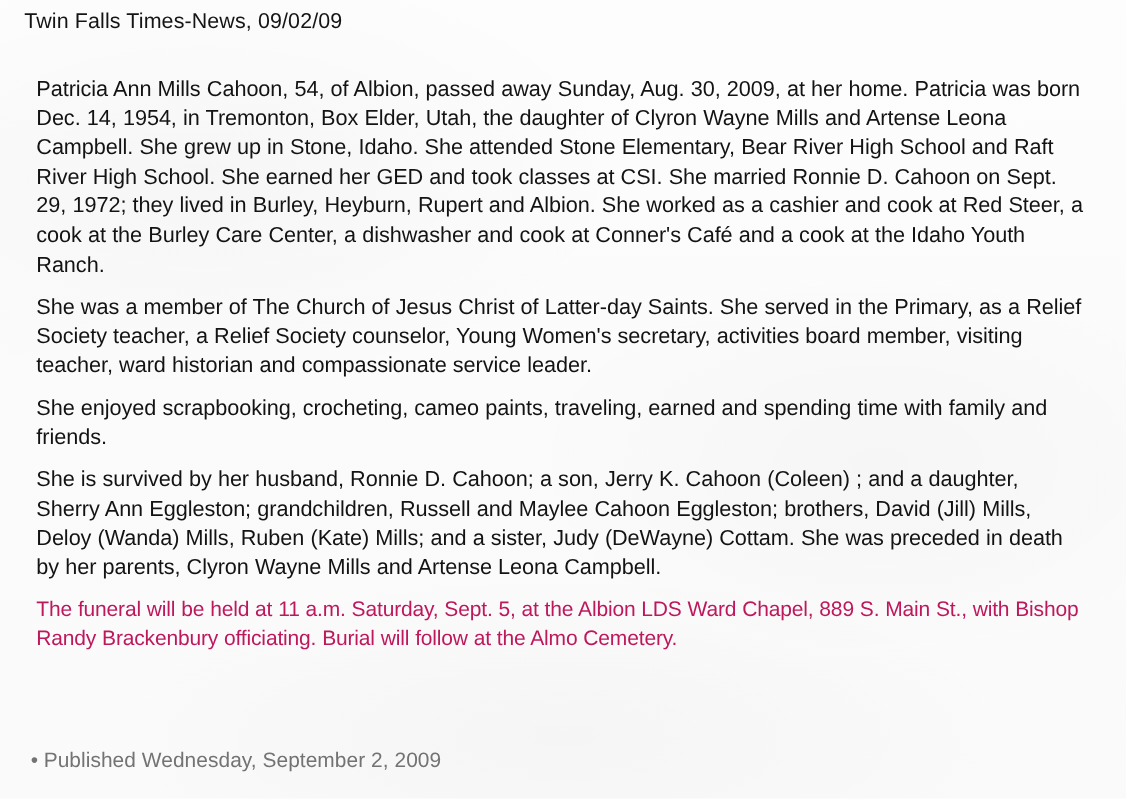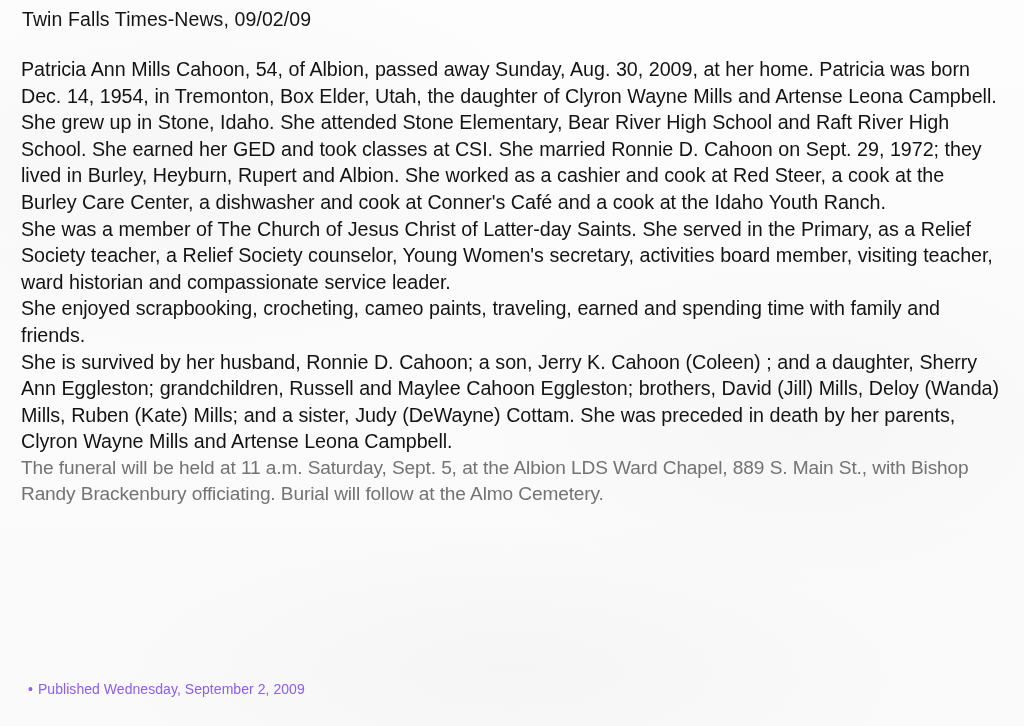--- a/index.html
+++ b/index.html
@@ -45,44 +45,44 @@
   }
 
   .obit-body {
     position: absolute;
     left: 21px;
     top: 56px;
     width: 980px;
   }
 
   .obit-para {
-    margin: 0;
+    margin: 12px;
     font-size: 19.7px;
     line-height: 26.6px;
     letter-spacing: -0.05px;
     color: #131313;
     text-align: left;
     word-spacing: 0.2px;
   }
 
   
   .obit-para.dense {
     font-size: 19.1px;
     line-height: 26.2px;
     letter-spacing: -0.15px;
-    color: #737373;
+    color: #be185d;
   }
 
   .published-line {
     position: absolute;
     left: 28px;
     top: 681px;
-    font-size: 14px;
+    font-size: 19px;
     letter-spacing: 0.05px;
-    color: #8b5cf6;
+    color: #737373;
     white-space: nowrap;
   }
   .published-line .bullet {
     margin-right: 5px;
   }
 </style>
 </head>
 <body>
 
 <div class="scan-page"></div>

